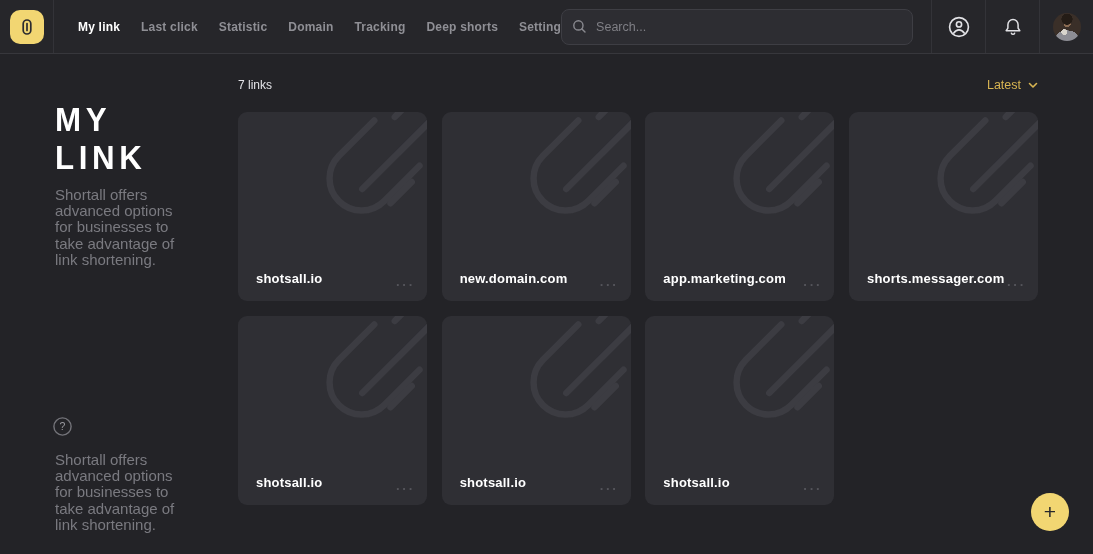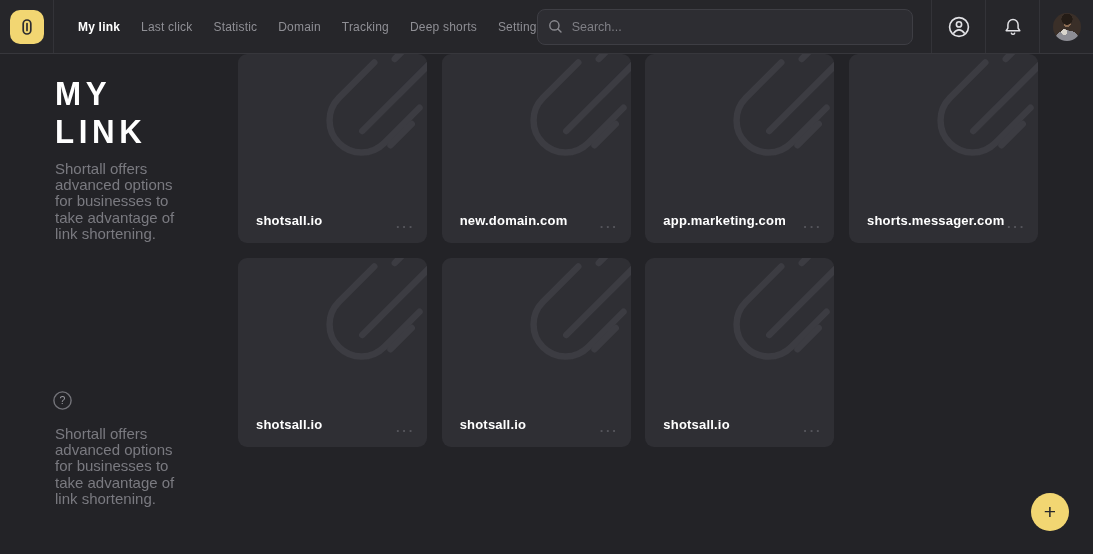--- a/index.html
+++ b/index.html
@@ -22,20 +22,21 @@
     display:flex; align-items:center; justify-content:center;
   }
   .logo-box {
     width:34px; height:34px; border-radius:10px; background:#f2d672;
     display:flex; align-items:center; justify-content:center; cursor:pointer;
   }
   .main-nav { display:flex; align-items:center; gap:21px; padding-left:24px; }
   .nav-item {
     font-size:12px; color:#8f8f95; cursor:pointer; white-space:nowrap;
     letter-spacing:.2px;
+    font-weight:bold;
   }
   .nav-item.active { color:#ffffff; font-weight:bold; }
   .nav-spacer { flex:1; }
   .search {
     align-self:center;
     width:410px; height:36px; margin-right:18px;
     background:#2d2d32; border:1px solid #3e3e44; border-radius:8px;
     display:flex; align-items:center; padding:0 10px; gap:9px;
   }
   .search input {
@@ -51,21 +52,21 @@
     width:28px; height:28px; border-radius:50%;
     background:
       radial-gradient(circle at 50% 22%, #241c16 0 21%, rgba(0,0,0,0) 22%),
       radial-gradient(circle at 51% 38%, #8a6b52 0 15%, rgba(0,0,0,0) 16%),
       radial-gradient(circle at 40% 68%, #d9d5cd 0 11%, rgba(0,0,0,0) 12%),
       radial-gradient(ellipse 62% 38% at 50% 86%, #8d8d94 0 62%, rgba(0,0,0,0) 63%),
       #3a2f28;
   }
 
   
-  .sidebar { position:absolute; left:0; top:38px; width:238px; bottom:0; }
+  .sidebar { position:absolute; left:0; top:64px; width:238px; bottom:0; }
   .page-title {
     position:absolute; left:55px; top:36px;
     font-size:34px; font-weight:bold; color:#ffffff;
     letter-spacing:5px; line-height:38px;
     transform:scaleX(.92); transform-origin:left top;
   }
   .side-desc {
     position:absolute; left:55px; width:134px;
     font-size:15px; line-height:16.2px; color:#7a7a80;
   }
@@ -180,20 +181,29 @@
     <div class="help-btn">
       <svg width="21" height="21" viewBox="0 0 21 21">
         <circle cx="10.5" cy="10.5" r="8.6" fill="none" stroke="#74747a" stroke-width="1.4"></circle>
         <text x="10.5" y="14.4" text-anchor="middle" font-size="10.5" fill="#9a9aa0" font-family="Liberation Sans, sans-serif">?</text>
       </svg>
     </div>
     <p class="side-desc desc-bottom">Shortall offers advanced options for businesses to take advantage of link shortening.</p>
   </aside>
 
   <main class="main">
+    <div class="content-header">
+      <span class="links-count">7 links</span>
+      <button class="sort-dropdown">
+        <span>Latest</span>
+        <svg width="10" height="7" viewBox="0 0 10 7">
+          <polyline points="1.5,1.5 5,5 8.5,1.5" fill="none" stroke="#d8b552" stroke-width="1.6" stroke-linecap="round" stroke-linejoin="round"></polyline>
+        </svg>
+      </button>
+    </div>
 
     <div class="grid">
 
       <div class="card">
         <svg class="watermark" width="200" height="200" viewBox="-100 -100 200 200">
           <g transform="rotate(45)" fill="none" stroke="#3c3c42" stroke-width="6.5" stroke-linecap="round">
             <path d="M -32 -55 L -32 -5 A 32 32 0 0 0 32 -5 L 32 -55"></path>
             <path d="M 8 2 L 8 -100"></path>
             <path d="M -20 -72 L -20 -112"></path>
             <path d="M 38 -8 L 38 -38"></path>

